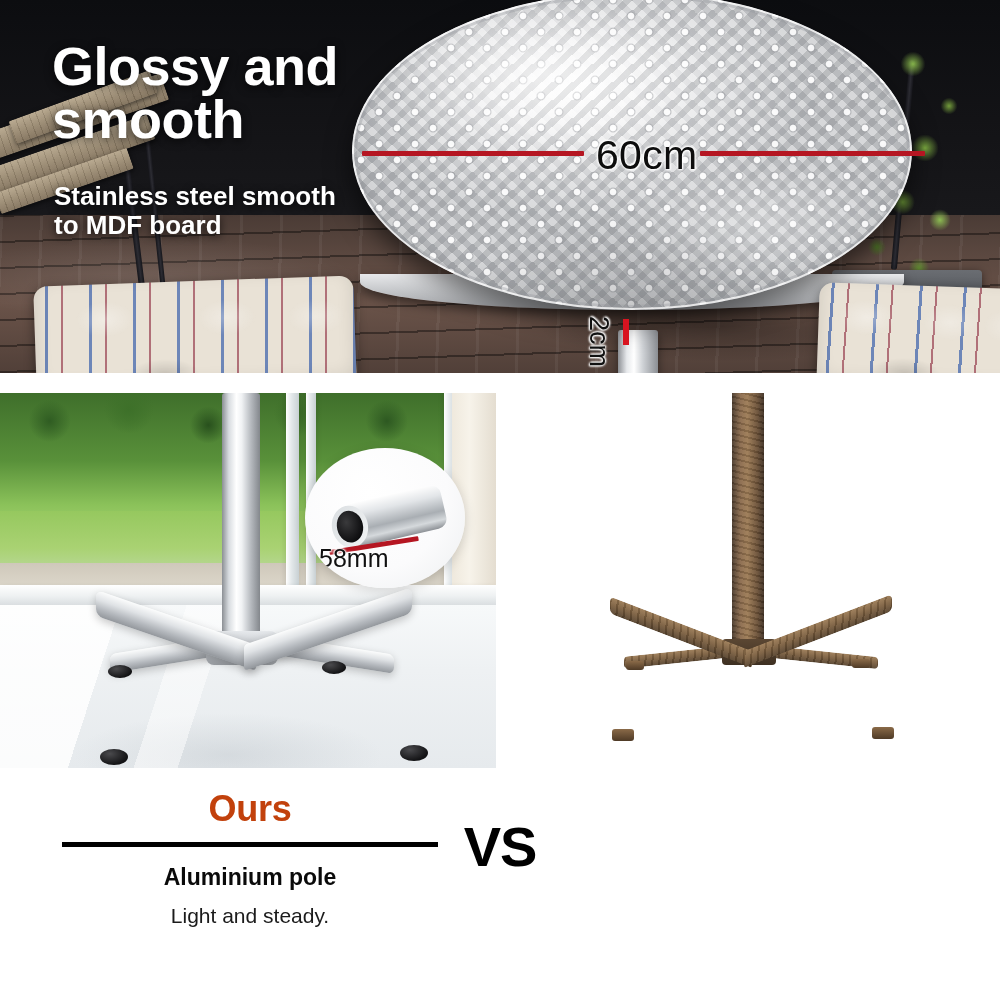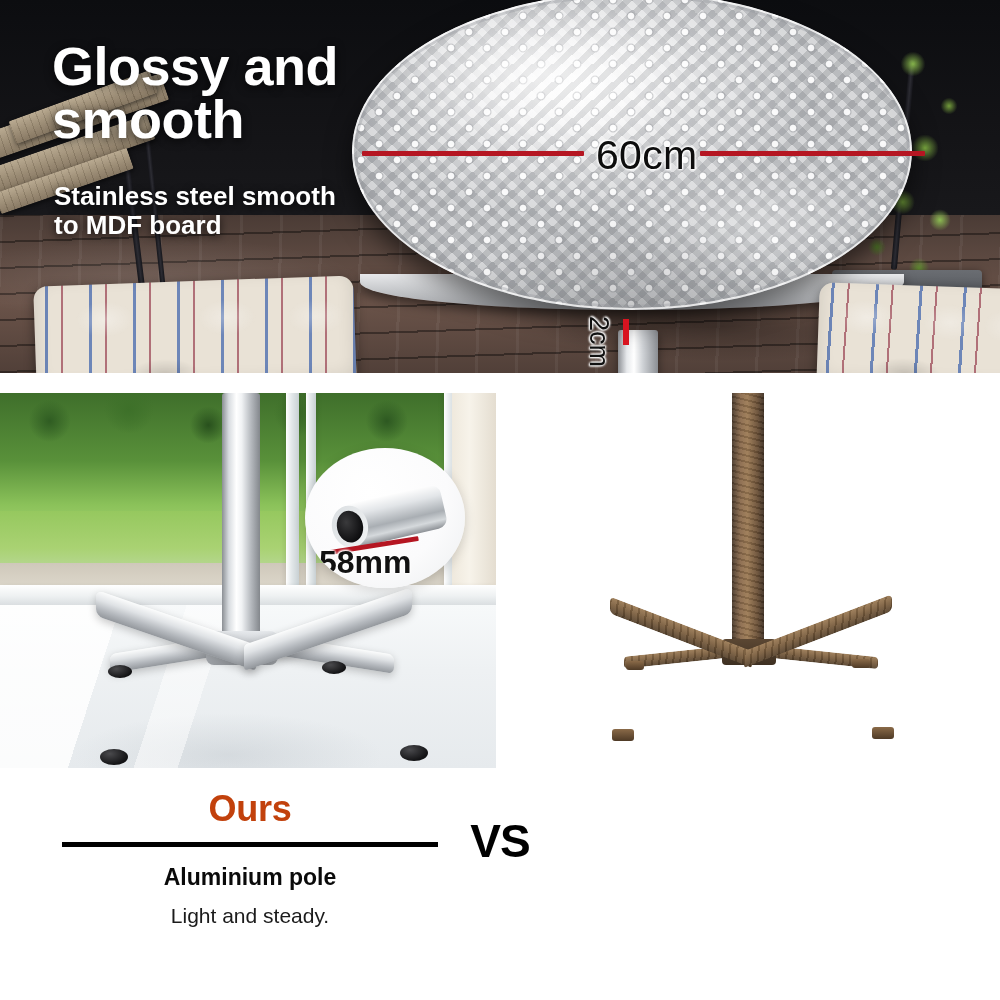--- a/index.html
+++ b/index.html
@@ -285,21 +285,21 @@
   }
   .co-tube .bore{
     position:absolute;left:5px;top:6px;width:26px;height:32px;border-radius:50%;
     background:radial-gradient(ellipse at 40% 35%, #3a3a3c, #0e0e10 70%);
   }
   .co-red{
     position:absolute;left:24px;top:95px;width:90px;height:5px;background:#b51622;
     transform:rotate(-9deg);border-radius:1px;
   }
   .co-label{
-    position:absolute;left:14px;top:96px;font-size:32px;color:#111;font-weight:700;
+    position:absolute;left:14px;top:96px;font-size:25px;color:#111;font-weight:400;
     text-shadow:0 0 3px #fff,0 0 3px #fff,1px 1px 2px #fff,-1px -1px 2px #fff;
     white-space:nowrap;
   }
 
   
   .panel-right{
     position:absolute;left:500px;top:393px;width:500px;height:375px;
     background:#ffffff;overflow:hidden;
   }
   .rust-pole{
@@ -340,21 +340,21 @@
   .compare{position:absolute;left:0;top:790px;width:1000px;height:210px;background:#fff;}
   .cmp-col{position:absolute;top:0;width:376px;text-align:center;}
   .cmp-col.left{left:62px;}
   .cmp-col.right{left:562px;}
   .cmp-title{font-size:36px;font-weight:bold;color:#c2410c;letter-spacing:-.3px;line-height:1.05;}
   .cmp-rule{margin-top:14px;height:5px;background:#000;width:376px;}
   .cmp-sub{margin-top:17px;font-size:23px;font-weight:bold;color:#0a0a0a;}
   .cmp-desc{margin-top:13px;font-size:21px;color:#1b1b1b;font-weight:400;}
   .vs{
     position:absolute;left:0;top:24px;width:1000px;text-align:center;
-    font-size:46px;font-weight:bold;color:#000;letter-spacing:-1px;
+    font-size:56px;font-weight:bold;color:#000;letter-spacing:-1px;
   }
 </style>
 </head>
 <body>
 
 <div class="page">
 
   <div class="panel-top">
     <div class="tp-wall"></div>
     <div class="tp-deck"></div>

